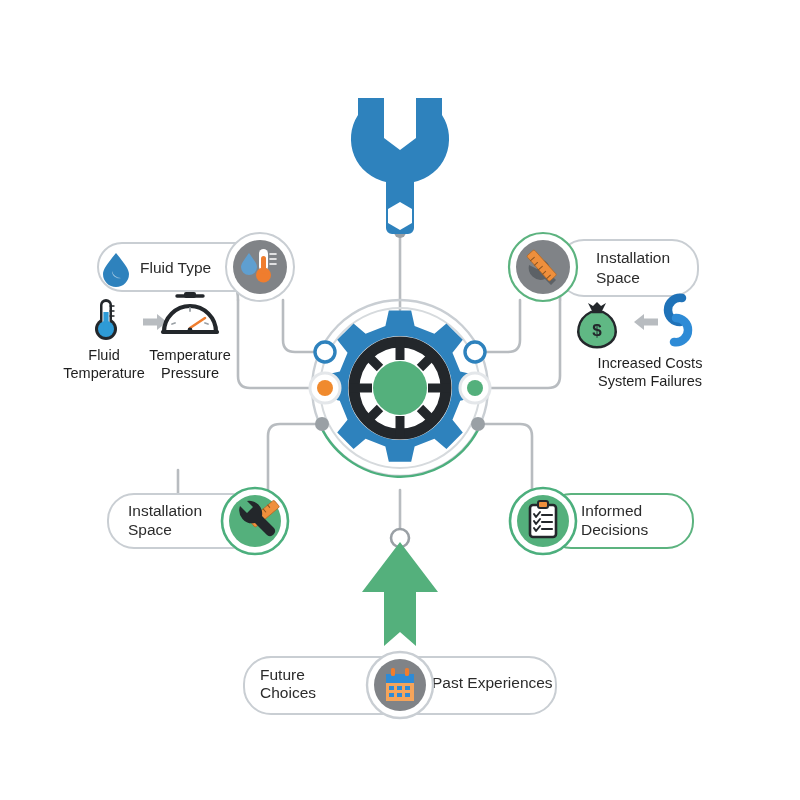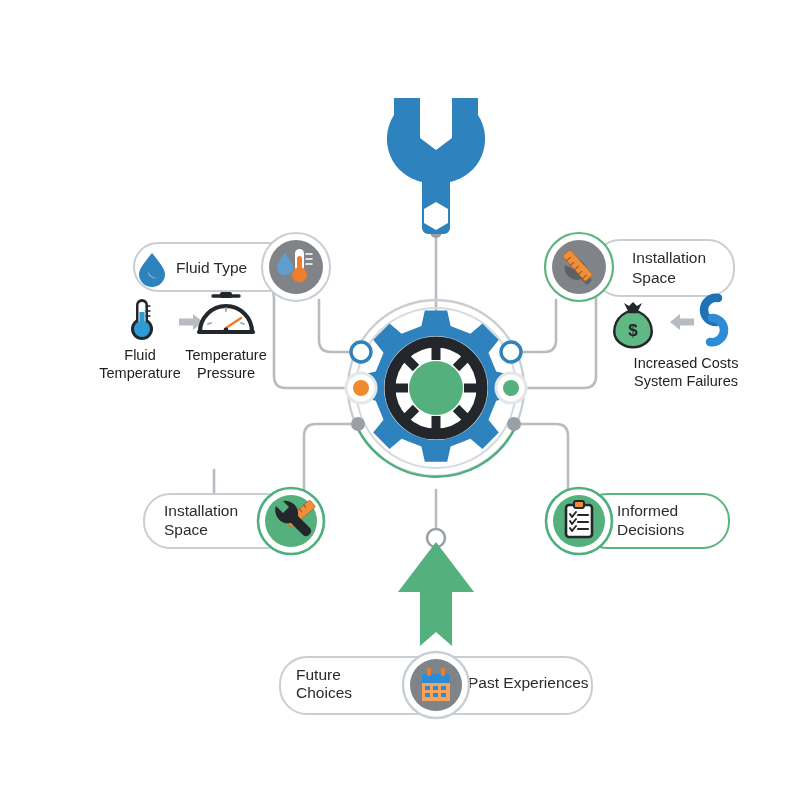--- a/index.html
+++ b/index.html
@@ -3,21 +3,21 @@
 <meta charset="utf-8">
 <title>Hydraulic Selection Infographic</title>
 <style>
   html,body{margin:0;padding:0;}
   body{
     width:800px;height:800px;
     background:#ffffff;
     font-family:"Liberation Sans", sans-serif;
     overflow:hidden;
   }
-  #stage{position:relative;width:684px;height:800px;margin-left:36px;}
+  #stage{position:relative;width:684px;height:800px;}
   #diagram{position:absolute;left:0;top:0;}
   .pill-text{
     font-family:"Liberation Sans", sans-serif;
     font-size:15.5px;
     fill:#2b2b2b;
   }
   .cap-text{
     font-family:"Liberation Sans", sans-serif;
     font-size:14.5px;
     fill:#1f1f1f;

